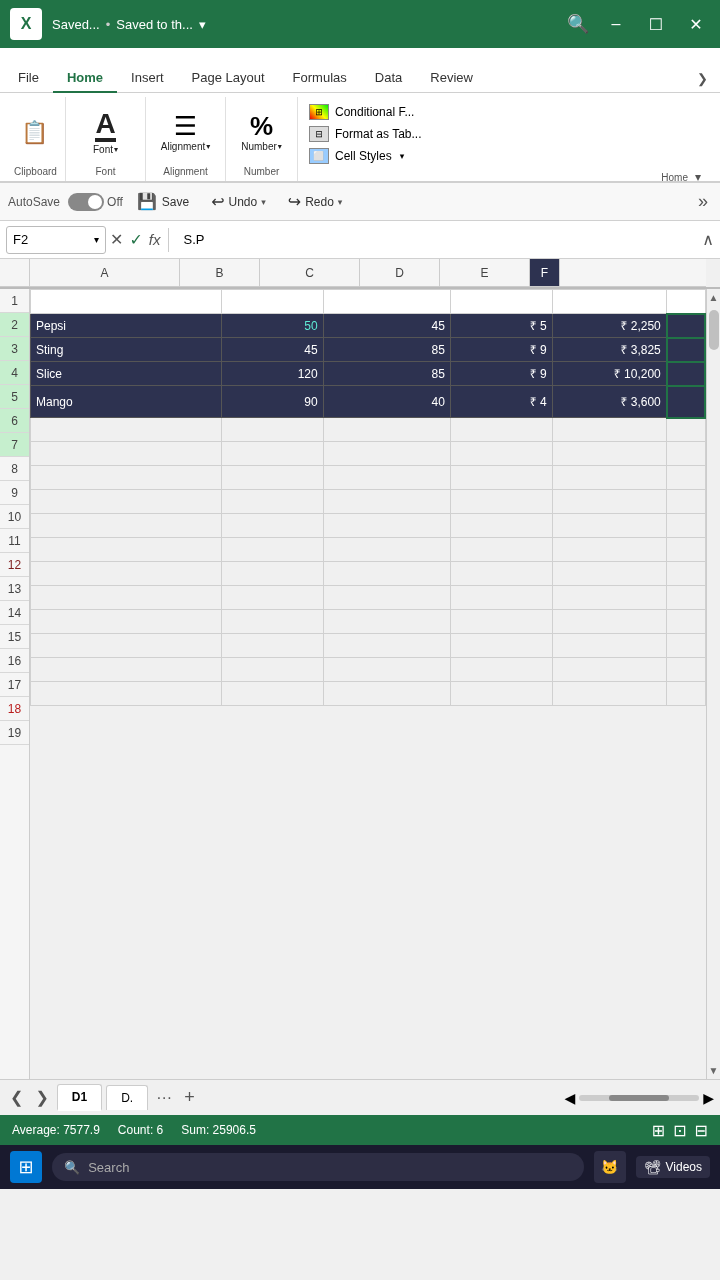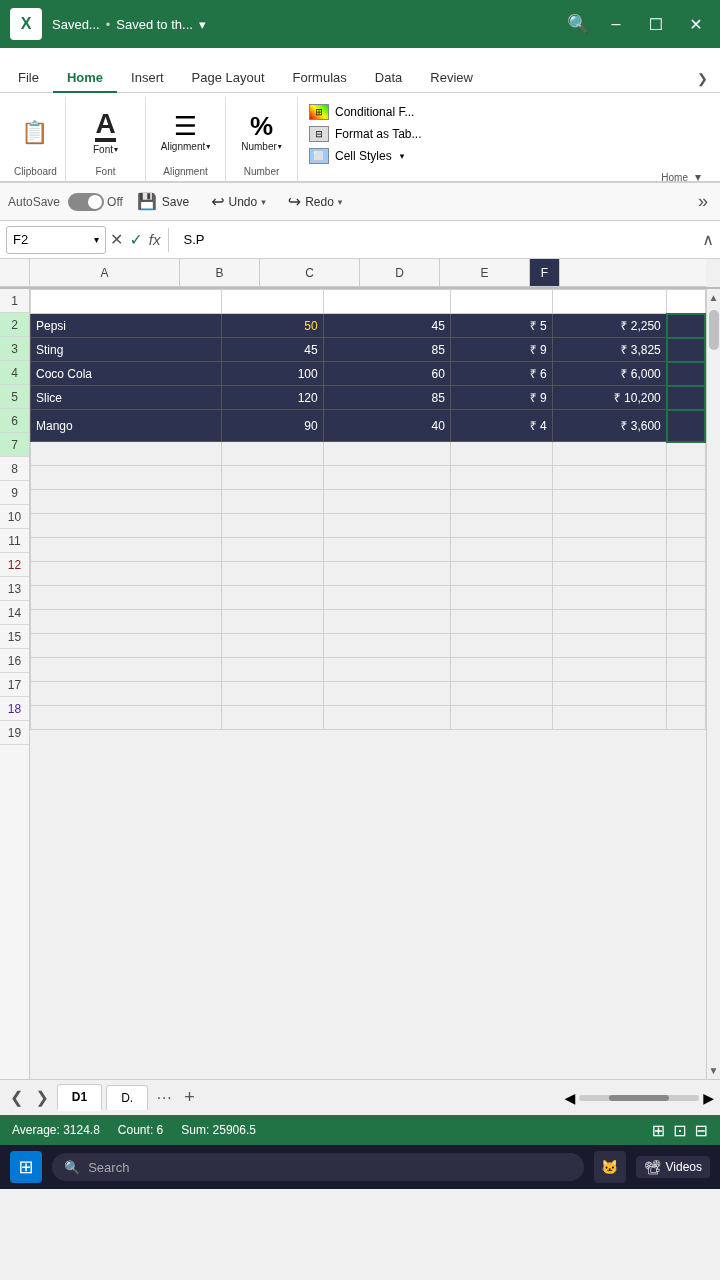--- a/index.html
+++ b/index.html
@@ -614,21 +614,21 @@
         <div style="height:24px;display:flex;align-items:center;justify-content:center;font-size:12px;color:#444;border-bottom:1px solid #d8d8d8;">8</div>
         <div style="height:24px;display:flex;align-items:center;justify-content:center;font-size:12px;color:#444;border-bottom:1px solid #d8d8d8;">9</div>
         <div style="height:24px;display:flex;align-items:center;justify-content:center;font-size:12px;color:#444;border-bottom:1px solid #d8d8d8;">10</div>
         <div style="height:24px;display:flex;align-items:center;justify-content:center;font-size:12px;color:#444;border-bottom:1px solid #d8d8d8;">11</div>
         <div style="height:24px;display:flex;align-items:center;justify-content:center;font-size:12px;color:#7f1d1d;border-bottom:1px solid #d8d8d8;">12</div>
         <div style="height:24px;display:flex;align-items:center;justify-content:center;font-size:12px;color:#444;border-bottom:1px solid #d8d8d8;">13</div>
         <div style="height:24px;display:flex;align-items:center;justify-content:center;font-size:12px;color:#444;border-bottom:1px solid #d8d8d8;">14</div>
         <div style="height:24px;display:flex;align-items:center;justify-content:center;font-size:12px;color:#444;border-bottom:1px solid #d8d8d8;">15</div>
         <div style="height:24px;display:flex;align-items:center;justify-content:center;font-size:12px;color:#444;border-bottom:1px solid #d8d8d8;">16</div>
         <div style="height:24px;display:flex;align-items:center;justify-content:center;font-size:12px;color:#444;border-bottom:1px solid #d8d8d8;">17</div>
-        <div style="height:24px;display:flex;align-items:center;justify-content:center;font-size:12px;color:#4c1d95;border-bottom:1px solid #d8d8d8;">18</div>
+        <div style="height:24px;display:flex;align-items:center;justify-content:center;font-size:12px;color:#b91c1c;border-bottom:1px solid #d8d8d8;">18</div>
         <div style="height:24px;display:flex;align-items:center;justify-content:center;font-size:12px;color:#444;border-bottom:1px solid #d8d8d8;">19</div>
       </div>
 
       <div style="flex:1;overflow:hidden;position:relative;">
         <table style="border-collapse:collapse;width:100%;table-layout:fixed;">
           <colgroup>
             <col style="width:150px">
             <col style="width:80px">
             <col style="width:100px">
             <col style="width:80px">
@@ -642,44 +642,36 @@
             <td style="border:1px solid #d0d0d0;height:24px;background:#fff;"></td>
             <td style="border:1px solid #d0d0d0;height:24px;background:#fff;"></td>
             <td style="border:1px solid #d0d0d0;height:24px;background:#fff;"></td>
             <td style="border:1px solid #d0d0d0;height:24px;background:#fff;"></td>
             <td style="border:1px solid #d0d0d0;height:24px;background:#fff;"></td>
           </tr>
 
 
           <tr>
             <td style="border:1px solid #555;height:24px;background:#2d3250;color:#fff;font-size:12px;padding:0 5px;">Pepsi</td>
-            <td style="border:1px solid #555;height:24px;background:#2d3250;color:#fde047;font-size:12px;padding:0 5px;text-align:right;">50</td>
+            <td style="border:1px solid #555;height:24px;background:#2d3250;color:#5eead4;font-size:12px;padding:0 5px;text-align:right;">50</td>
             <td style="border:1px solid #555;height:24px;background:#2d3250;color:#fff;font-size:12px;padding:0 5px;text-align:right;">45</td>
             <td style="border:1px solid #555;height:24px;background:#2d3250;color:#fff;font-size:12px;padding:0 5px;text-align:right;">₹ 5</td>
             <td style="border:1px solid #555;height:24px;background:#2d3250;color:#fff;font-size:12px;padding:0 5px;text-align:right;">₹ 2,250</td>
             <td style="border:2px solid #217346;height:24px;background:#2d3250;"></td>
           </tr>
 
           <tr>
             <td style="border:1px solid #555;height:24px;background:#2d3250;color:#fff;font-size:12px;padding:0 5px;">Sting</td>
             <td style="border:1px solid #555;height:24px;background:#2d3250;color:#fff;font-size:12px;padding:0 5px;text-align:right;">45</td>
             <td style="border:1px solid #555;height:24px;background:#2d3250;color:#fff;font-size:12px;padding:0 5px;text-align:right;">85</td>
             <td style="border:1px solid #555;height:24px;background:#2d3250;color:#fff;font-size:12px;padding:0 5px;text-align:right;">₹ 9</td>
             <td style="border:1px solid #555;height:24px;background:#2d3250;color:#fff;font-size:12px;padding:0 5px;text-align:right;">₹ 3,825</td>
             <td style="border:2px solid #217346;height:24px;background:#2d3250;"></td>
           </tr>
 
-          <tr>
-            <td style="border:1px solid #555;height:24px;background:#2d3250;color:#fff;font-size:12px;padding:0 5px;">Coco Cola</td>
-            <td style="border:1px solid #555;height:24px;background:#2d3250;color:#fff;font-size:12px;padding:0 5px;text-align:right;">100</td>
-            <td style="border:1px solid #555;height:24px;background:#2d3250;color:#fff;font-size:12px;padding:0 5px;text-align:right;">60</td>
-            <td style="border:1px solid #555;height:24px;background:#2d3250;color:#fff;font-size:12px;padding:0 5px;text-align:right;">₹ 6</td>
-            <td style="border:1px solid #555;height:24px;background:#2d3250;color:#fff;font-size:12px;padding:0 5px;text-align:right;">₹ 6,000</td>
-            <td style="border:2px solid #217346;height:24px;background:#2d3250;"></td>
-          </tr>
 
           <tr>
             <td style="border:1px solid #555;height:24px;background:#2d3250;color:#fff;font-size:12px;padding:0 5px;">Slice</td>
             <td style="border:1px solid #555;height:24px;background:#2d3250;color:#fff;font-size:12px;padding:0 5px;text-align:right;">120</td>
             <td style="border:1px solid #555;height:24px;background:#2d3250;color:#fff;font-size:12px;padding:0 5px;text-align:right;">85</td>
             <td style="border:1px solid #555;height:24px;background:#2d3250;color:#fff;font-size:12px;padding:0 5px;text-align:right;">₹ 9</td>
             <td style="border:1px solid #555;height:24px;background:#2d3250;color:#fff;font-size:12px;padding:0 5px;text-align:right;">₹ 10,200</td>
             <td style="border:2px solid #217346;height:24px;background:#2d3250;"></td>
           </tr>
 
@@ -812,21 +804,21 @@
   <div class="sheet-scroll-area">
     <span style="font-size:14px;cursor:pointer;">◀</span>
     <div class="sheet-scroll-track">
       <div class="sheet-scroll-thumb"></div>
     </div>
     <span style="font-size:14px;cursor:pointer;">▶</span>
   </div>
 </div>
 
 <div class="status-bar">
-  <span class="status-item">Average: 3124.8</span>
+  <span class="status-item">Average: 7577.9</span>
   <span class="status-item">Count: 6</span>
   <span class="status-item">Sum: 25906.5</span>
   <div class="status-icons">
     <span class="status-icon">⊞</span>
     <span class="status-icon">⊡</span>
     <span class="status-icon">⊟</span>
   </div>
 </div>
 
 <div class="taskbar">

